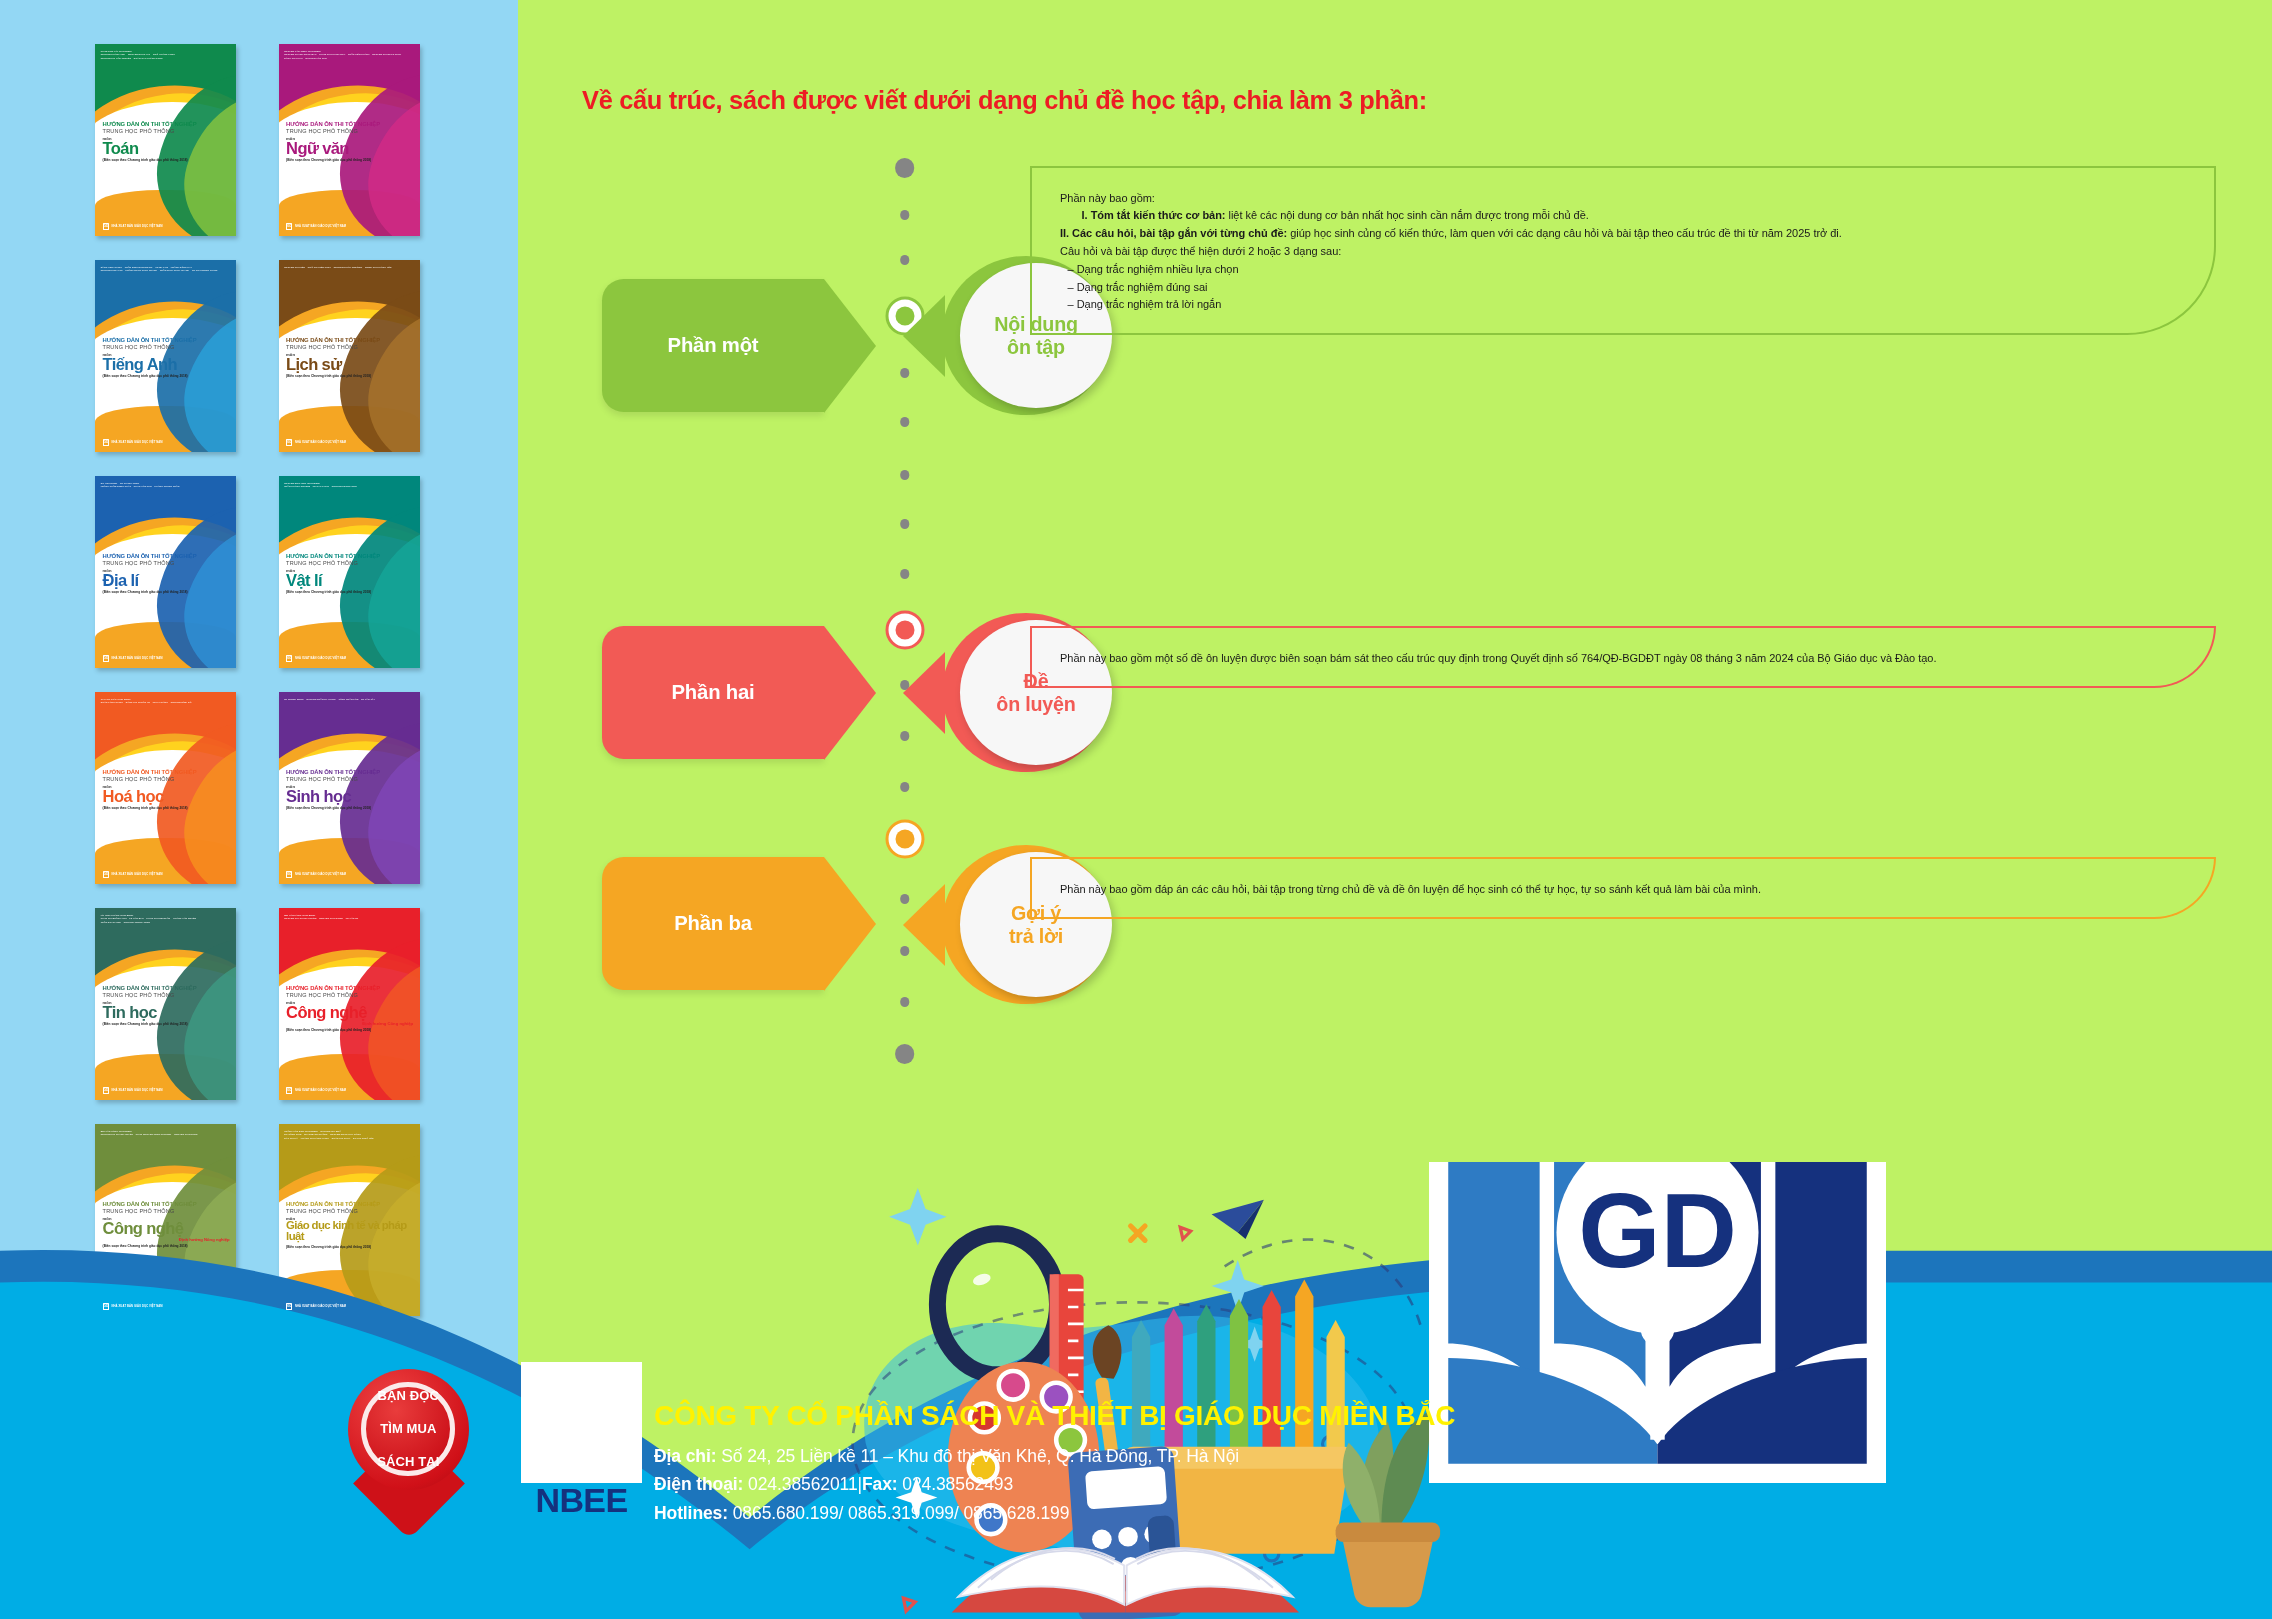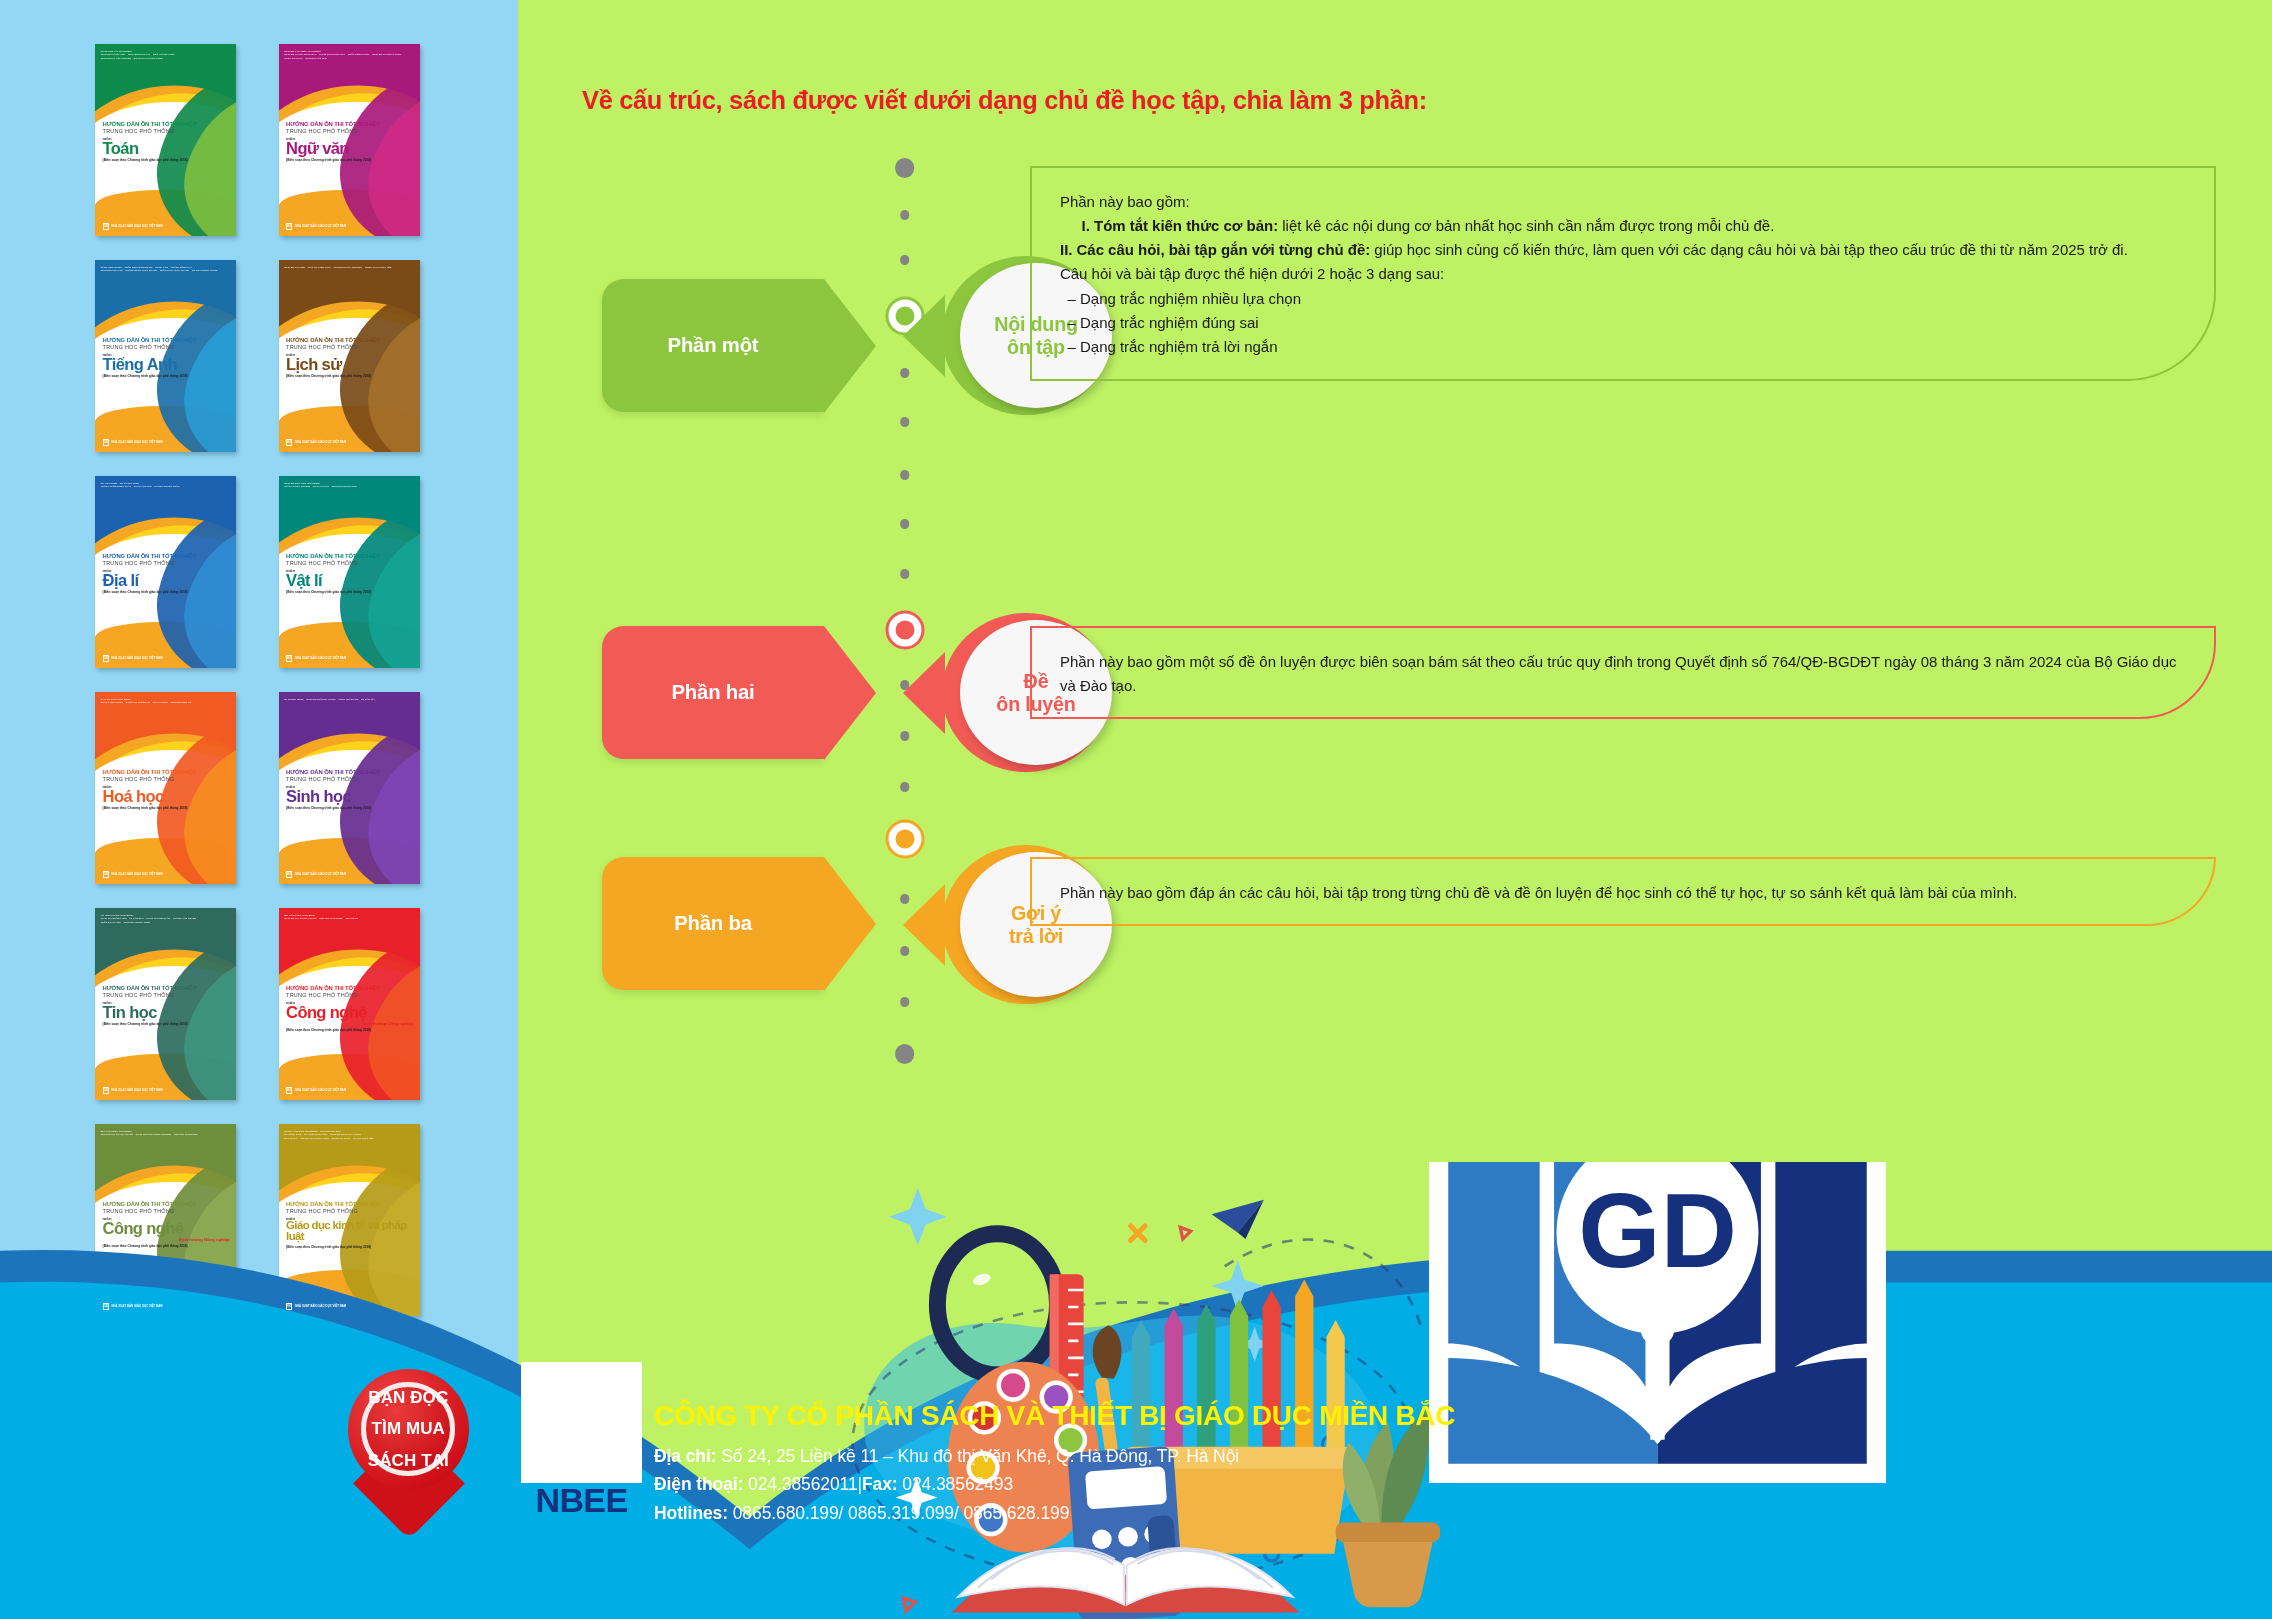--- a/index.html
+++ b/index.html
@@ -146,21 +146,21 @@
     display:flex; flex-direction:column; align-items:center; justify-content:center;
     color:var(--c); font-size:19.7px; font-weight:800; line-height:1.16;
     text-align:center; letter-spacing:-0.2px;
   }
 
   .panel{ position:absolute; left:512px; right:57px;
           border:2.5px solid var(--c);
           padding:21.6px 27px 19px 28px; }
   .panel.round{ border-radius:0 0 89px 0; border-left-width:2.5px;
                 border-top-right-radius:0;}
-  .panel p{ font-size:15px; color:#1a1a1a; line-height:1.62;
+  .panel p{ font-size:11px; color:#1a1a1a; line-height:1.62;
             letter-spacing:-0.03px;}
   .panel p b{ font-weight:800;}
   .panel .indent{ padding-left:21.6px; }
   .panel .bullet{ padding-left:7.6px; }
 
   
   #footer{ position:absolute; left:0; bottom:0; width:2273px; height:457px;
            overflow:hidden;}
   #footer svg{ position:absolute; left:0; bottom:0; width:2273px; height:457px;}
   #pin{ position:absolute; left:348px; bottom:98px; width:121px; height:152px;}
@@ -172,22 +172,22 @@
   #pin .pin-tail{
     position:absolute; left:50%; top:75px; transform:translateX(-50%) rotate(45deg);
     width:79px; height:79px; background:#CE1118; border-radius:0 0 11.4px 0;
     z-index:0;
   }
   #pin .pin-ring{
     position:absolute; left:13.3px; top:13.3px; width:94px; height:94px;
     border:5.1px solid #FBEAEA; border-radius:50%;
     background:radial-gradient(circle at 36% 28%, #E93C3C 0%, #CC1119 78%);
     z-index:3; display:flex; flex-direction:column; align-items:center;
-    justify-content:space-between; color:#fff; font-weight:800; font-size:17px;
-    line-height:1.28; text-align:center; letter-spacing:0.1px;
+    justify-content:center; color:#fff; font-weight:800; font-size:13px;
+    line-height:1.28; text-align:center; letter-spacing:0.1px;gap:16px;
   }
   #nbee{ position:absolute; left:521px; bottom:89px; width:121px; height:168px;}
   #nbee .nb-box{ position:absolute; left:0; top:0; width:121px; height:121px;
                  background:#fff;}
   #nbee .nb-label{ position:absolute; left:0; top:119px; width:121px;
                    text-align:center; font-size:34px; font-weight:800;
                    color:#15317E; letter-spacing:-0.6px;}
   #company{ position:absolute; left:654px; bottom:92px; }
   #company .cname{ font-size:28px; font-weight:700; color:#FFF200;
                    letter-spacing:-0.3px; margin-bottom:9.5px;}

